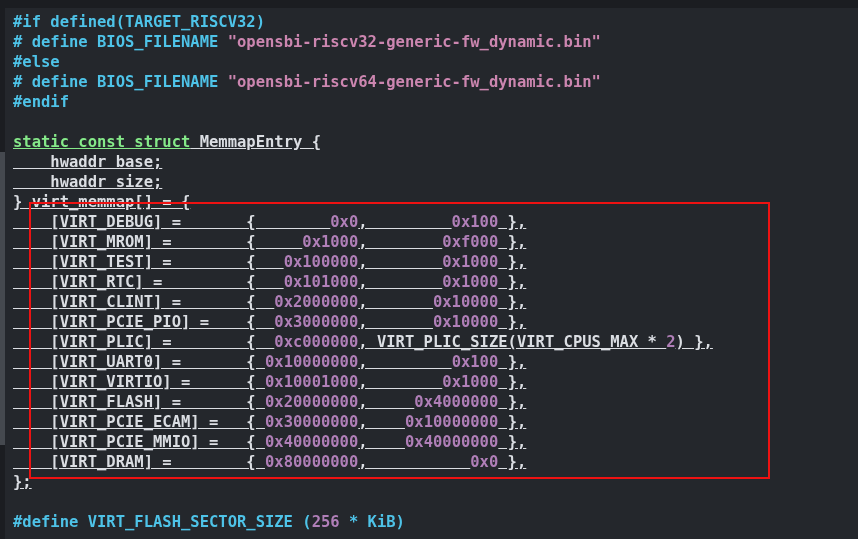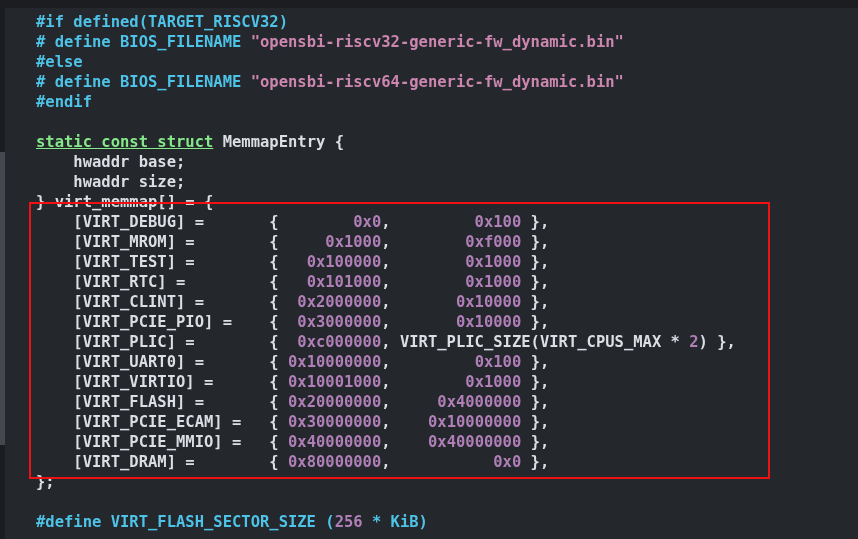--- a/index.html
+++ b/index.html
@@ -31,24 +31,23 @@
   }
   .left-scrollbar .thumb{
     position:absolute;left:0;top:152px;width:5px;height:293px;
     background:var(--c-sb-thumb);
   }
   .code-area{
     position:absolute;left:13px;top:12px;right:12px;
     font:bold 15.5px/20px "DejaVu Sans Mono", monospace;
     color:var(--c-default);
     white-space:pre;
-    margin-left:23px;
   }
   .code-line{height:20px;white-space:pre;}
-  .tok-default{color:var(--c-default);}
+  .tok-default{color:var(--c-default);text-decoration:underline;}
   .tok-preproc{color:var(--c-preproc);}
   .tok-keyword{color:var(--c-keyword);text-decoration:underline;}
   .tok-string{color:var(--c-string);}
   .tok-number{color:var(--c-number);}
   .annotation-box{
     position:absolute;
     left:29px;top:202px;width:741px;height:277px;
     box-sizing:border-box;
     border:2px solid var(--c-annotation);
     z-index:5;

